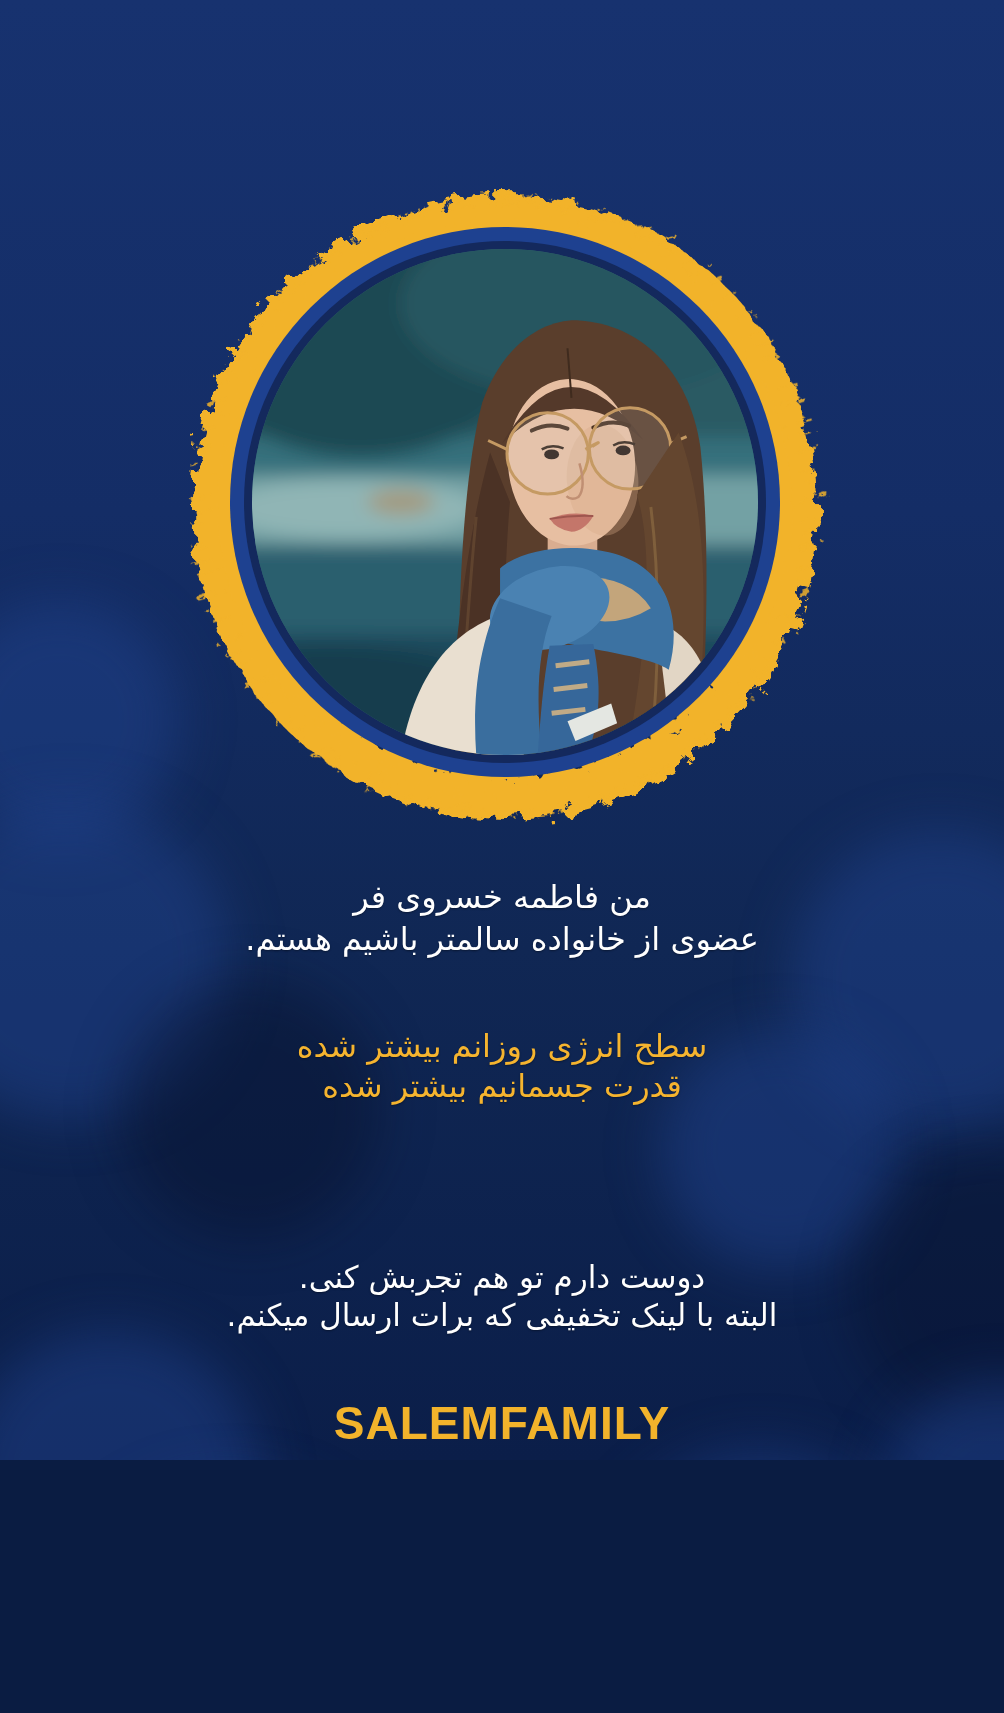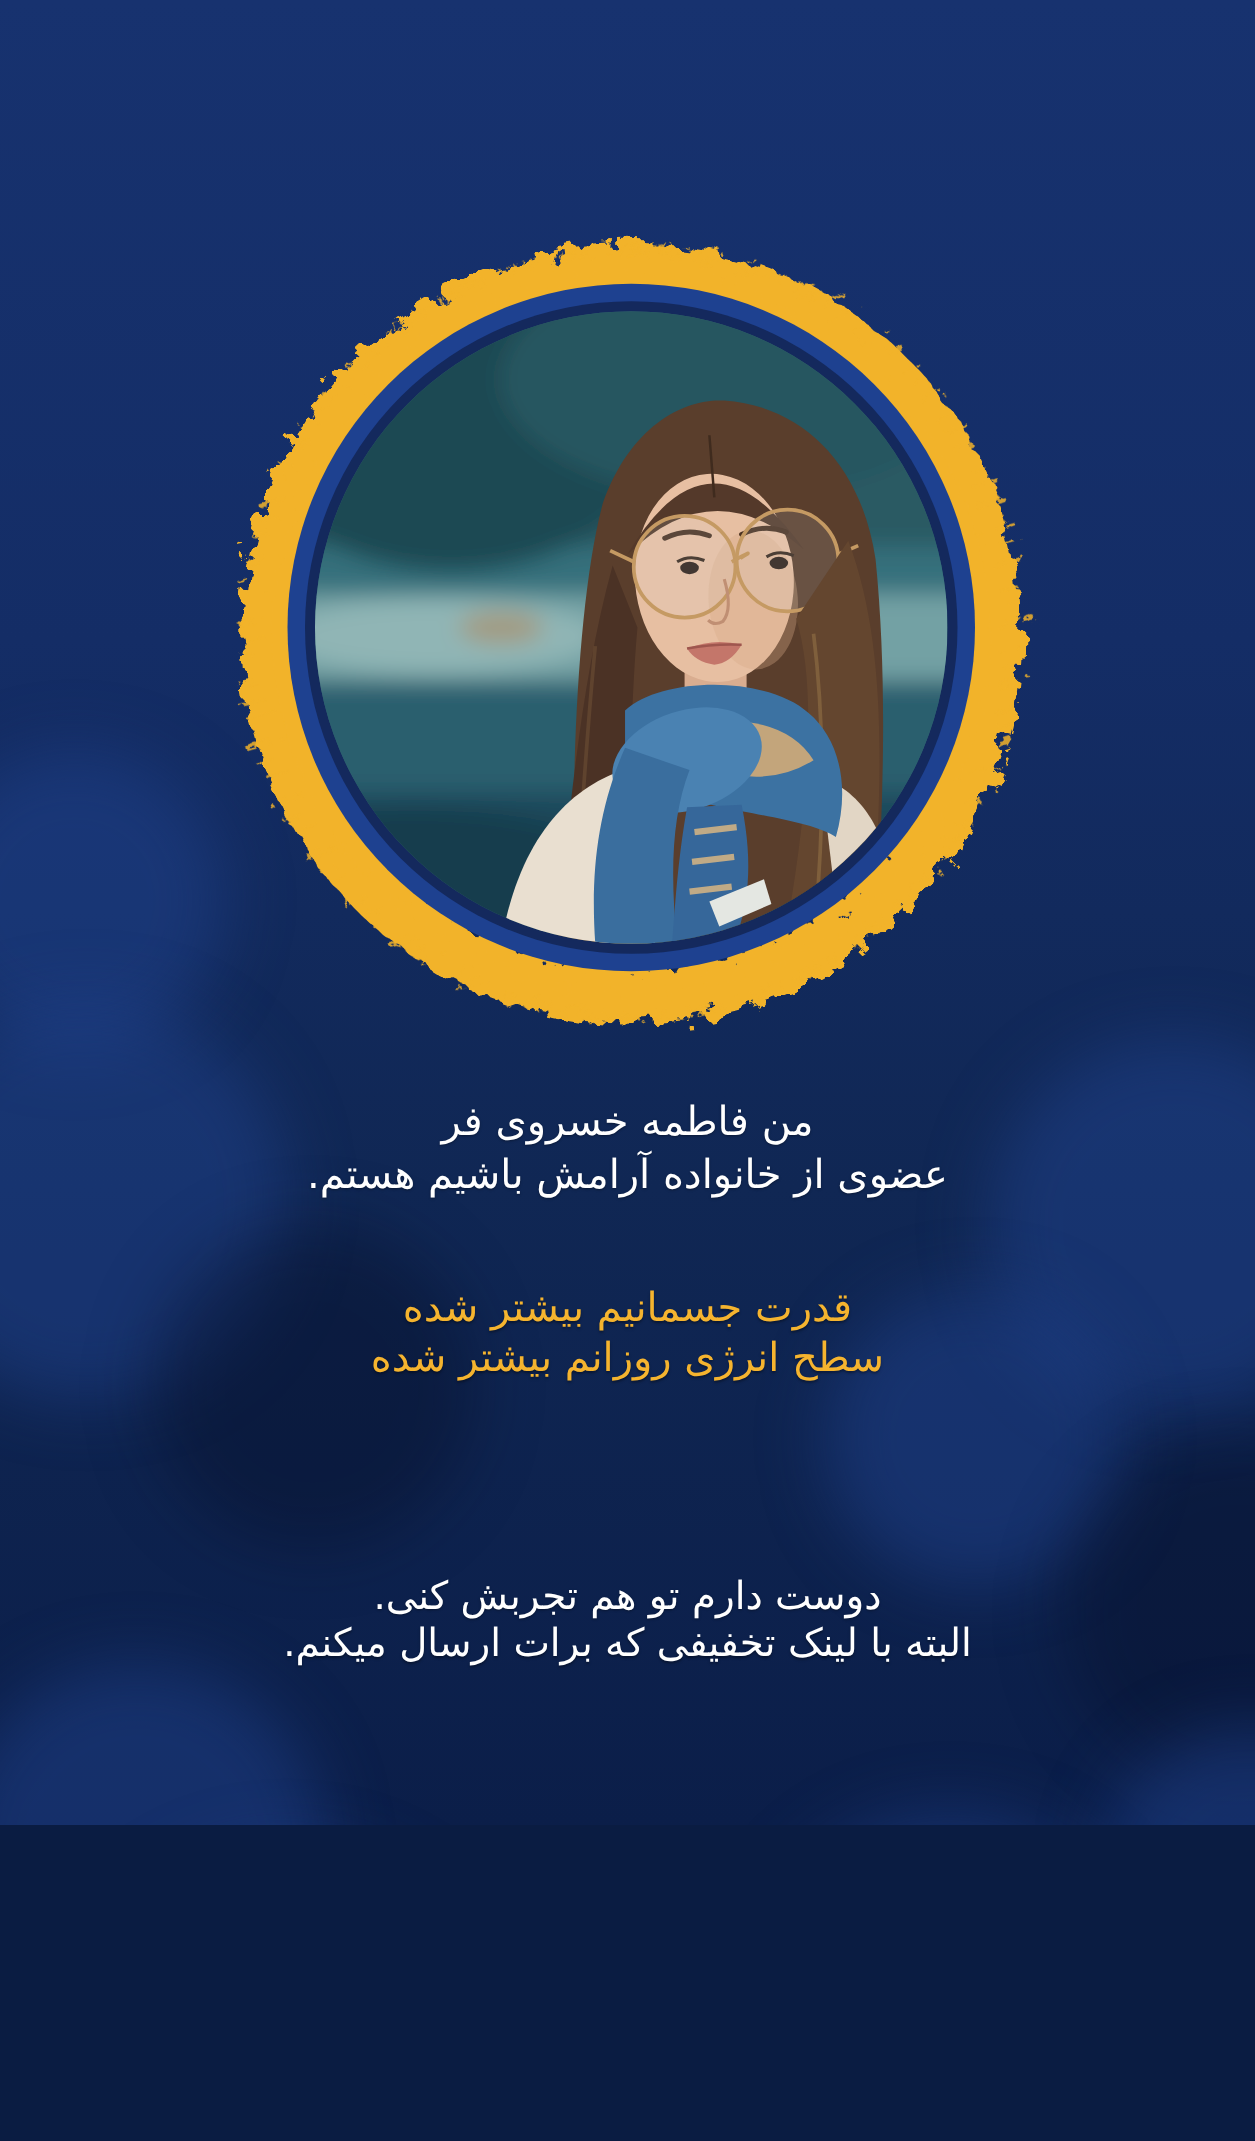--- a/index.html
+++ b/index.html
@@ -139,33 +139,34 @@
           <path d="M300,400 L344,398 C354,448 349,480 338,510 L288,510 C291,470 293,440 300,400 Z" fill="#36679a"></path>
           <path d="M306,420 L340,416 M304,444 L338,440 M302,468 L336,464" stroke="#d8b683" stroke-width="5" fill="none" opacity="0.85"></path>
           <path d="M318,476 L362,458 L368,478 L326,496 Z" fill="#e4e7e2"></path>
         </g>
       </svg>
     </div>
   </div>
 
   <div class="txt intro">
     <div>من فاطمه خسروی فر</div>
-    <div>عضوی از خانواده آرامش باشیم هستم.</div>
+    <div>عضوی از خانواده سالمتر باشیم هستم.</div>
   </div>
 
   <div class="txt achv">
+    <div>سطح انرژی روزانم بیشتر شده</div>
     <div>قدرت جسمانیم بیشتر شده</div>
-    <div>سطح انرژی روزانم بیشتر شده</div>
   </div>
 
   <div class="txt invite">
     <div>دوست دارم تو هم تجربش کنی.</div>
     <div>البته با لینک تخفیفی که برات ارسال میکنم.</div>
   </div>
 
+  <div class="campaign">SALEMFAMILY</div>
 
   <div class="logo">
     <svg viewBox="0 0 180 152" aria-hidden="true">
 
       <g>
         <path d="M100,4 L150,15 L150,78 C150,112 126,130 100,140 C74,130 50,112 50,78 L50,15 Z" fill="#eef0f4"></path>
         <path d="M100,11 L143,21 L143,77 C143,107 122,124 100,132 C78,124 57,107 57,77 L57,21 Z" fill="#1d3568"></path>
         <path d="M100,17 L137,26 L137,76 C137,102 119,118 100,125 C81,118 63,102 63,76 L63,26 Z" fill="none" stroke="#4a6cb0" stroke-width="1.4"></path>
       </g>
 

